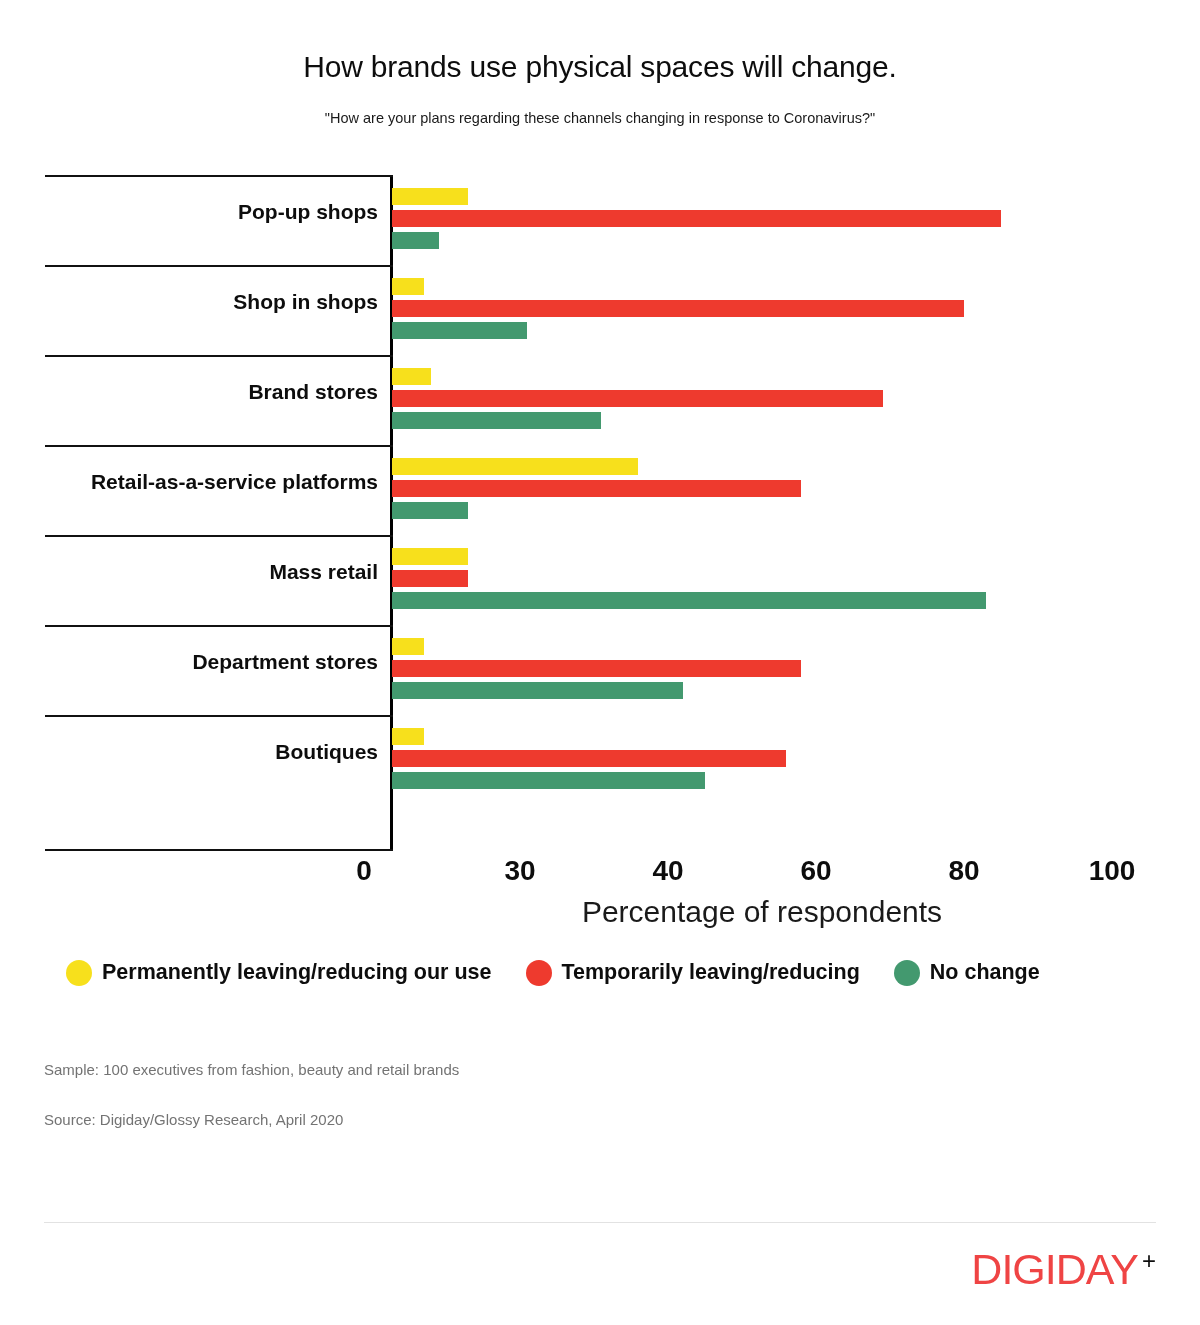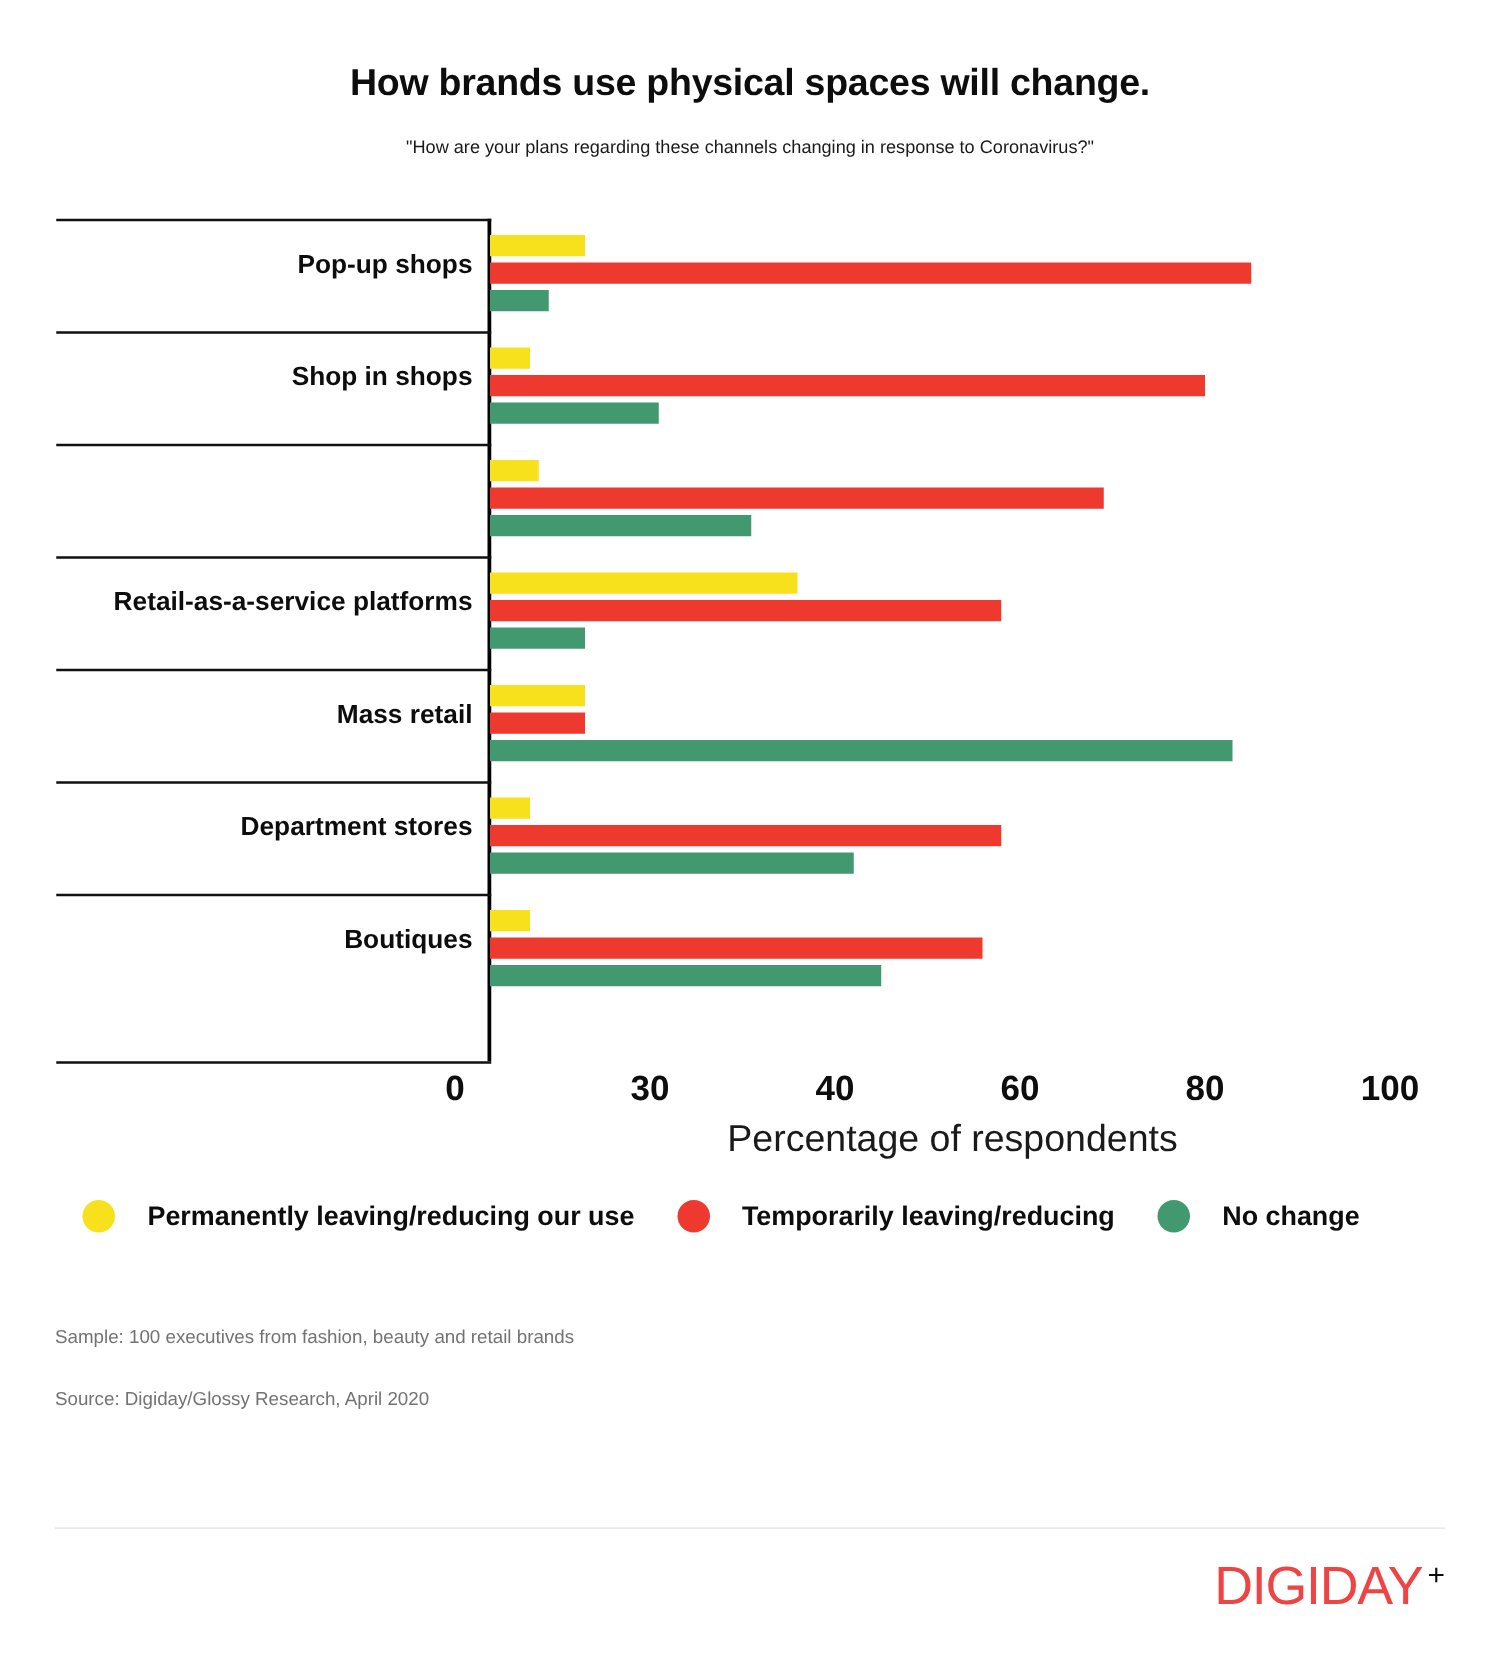--- a/index.html
+++ b/index.html
@@ -22,21 +22,21 @@
   }
 
   
   .chart-title {
     position: absolute;
     top: 50px;
     left: 0;
     width: 1200px;
     text-align: center;
     font-size: 30px;
-    font-weight: bold;
+    font-weight: normal;
     letter-spacing: -0.2px;
     color: #0d0d0d;
   }
   .chart-subtitle {
     position: absolute;
     top: 110px;
     left: 0;
     width: 1200px;
     text-align: center;
     font-size: 14.5px;
@@ -152,22 +152,22 @@
     width: 1100px;
     display: flex;
     align-items: center;
     gap: 34px;
     font-size: 21.5px;
     font-weight: bold;
     color: #0d0d0d;
   }
   .legend-item {
     display: flex;
-    align-items: center;
-    gap: 26px;
+    align-items: flex-start;
+    gap: 10px;
     white-space: nowrap;
   }
   .legend-dot {
     width: 26px;
     height: 26px;
     border-radius: 50%;
     flex: 0 0 auto;
   }
 
   
@@ -241,20 +241,21 @@
           <div class="row-rule"></div>
           <div class="cat-label">Shop in shops</div>
           <div class="bars">
             <div class="bar yellow" title="Permanently leaving/reducing our use: 7%" style="width: 31.8px; background: rgb(247, 224, 28);"></div>
             <div class="bar red" title="Temporarily leaving/reducing: 80%" style="width: 572px; background: rgb(238, 58, 46);"></div>
             <div class="bar green" title="No change: 21%" style="width: 135.4px; background: rgb(67, 153, 111);"></div>
           </div>
         </div>
         <div class="cat-row">
           <div class="row-rule"></div>
+          <div class="cat-label">Brand stores</div>
           <div class="bars">
             <div class="bar yellow" title="Permanently leaving/reducing our use: 8%" style="width: 39.2px; background: rgb(247, 224, 28);"></div>
             <div class="bar red" title="Temporarily leaving/reducing: 69%" style="width: 490.6px; background: rgb(238, 58, 46);"></div>
             <div class="bar green" title="No change: 31%" style="width: 209.4px; background: rgb(67, 153, 111);"></div>
           </div>
         </div>
         <div class="cat-row">
           <div class="row-rule"></div>
           <div class="cat-label">Retail-as-a-service platforms</div>
           <div class="bars">

